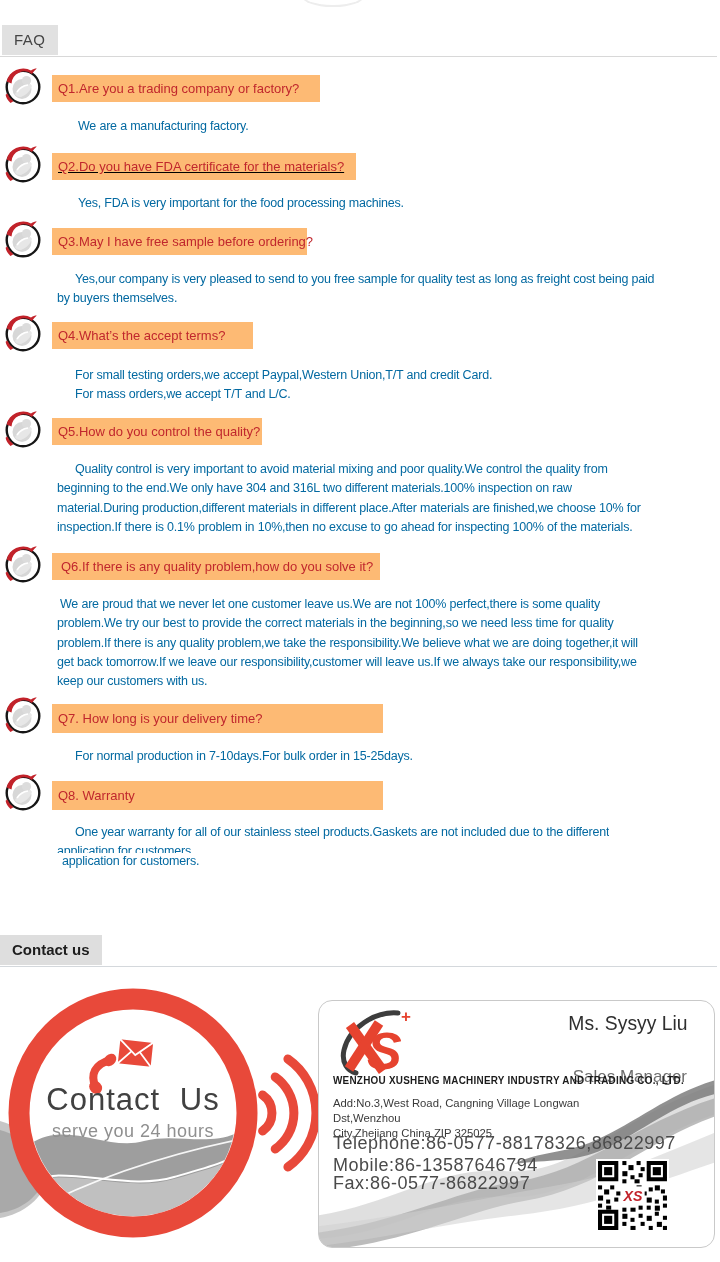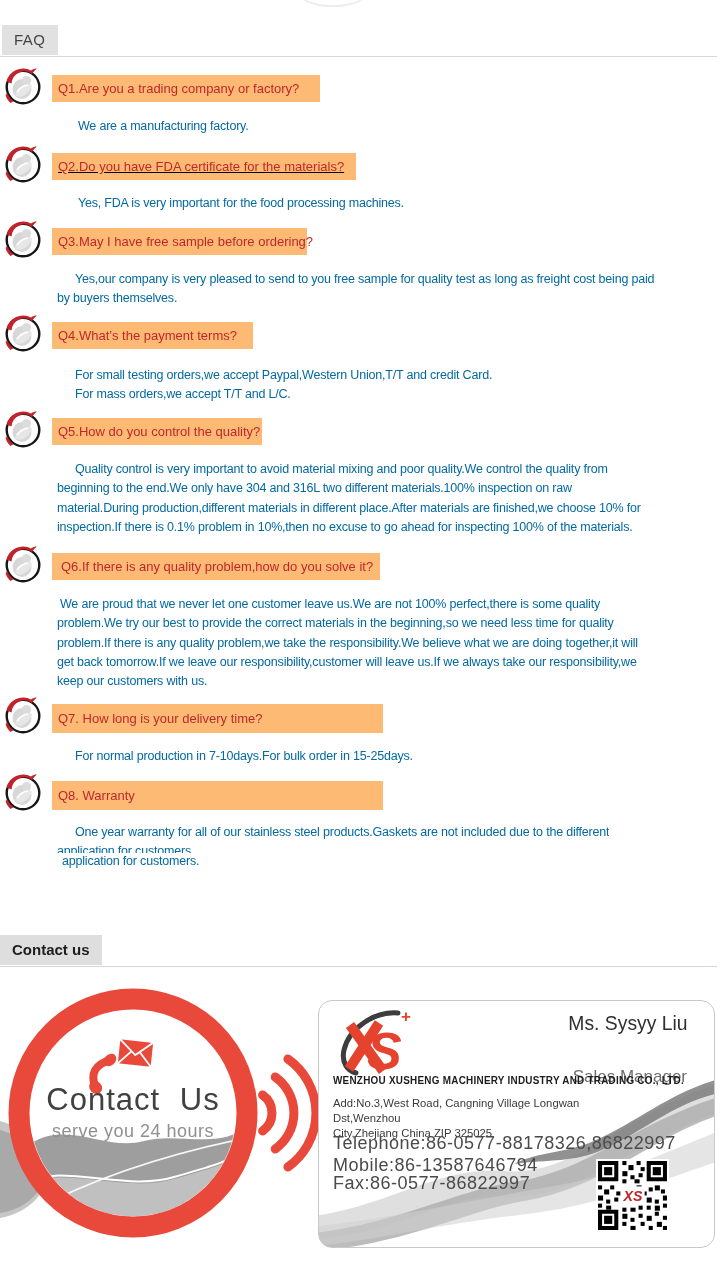--- a/index.html
+++ b/index.html
@@ -119,21 +119,21 @@
         <div class="ans-line ind-md">Yes,our company is very pleased to send to you free sample for quality test as long as freight cost being paid</div>
         <div class="ans-line">by buyers themselves.</div>
       </div>
     </div>
 
     <div class="i4">
       <svg class="mascot">
           <use href="#mascot"></use>
         </svg>
       <div class="qbar">
-        <span class="qtext">Q4.What’s the payment terms?</span>
+        <span class="qtext">Q4.What’s the accept terms?</span>
         </div>
       <div class="answer a4">
         <div class="ans-line ind-md">For small testing orders,we accept Paypal,Western Union,T/T and credit Card.</div>
         <div class="ans-line ind-md">For mass orders,we accept T/T and L/C.</div>
       </div>
     </div>
 
     <div class="i5">
       <svg class="mascot">
           <use href="#mascot"></use>

